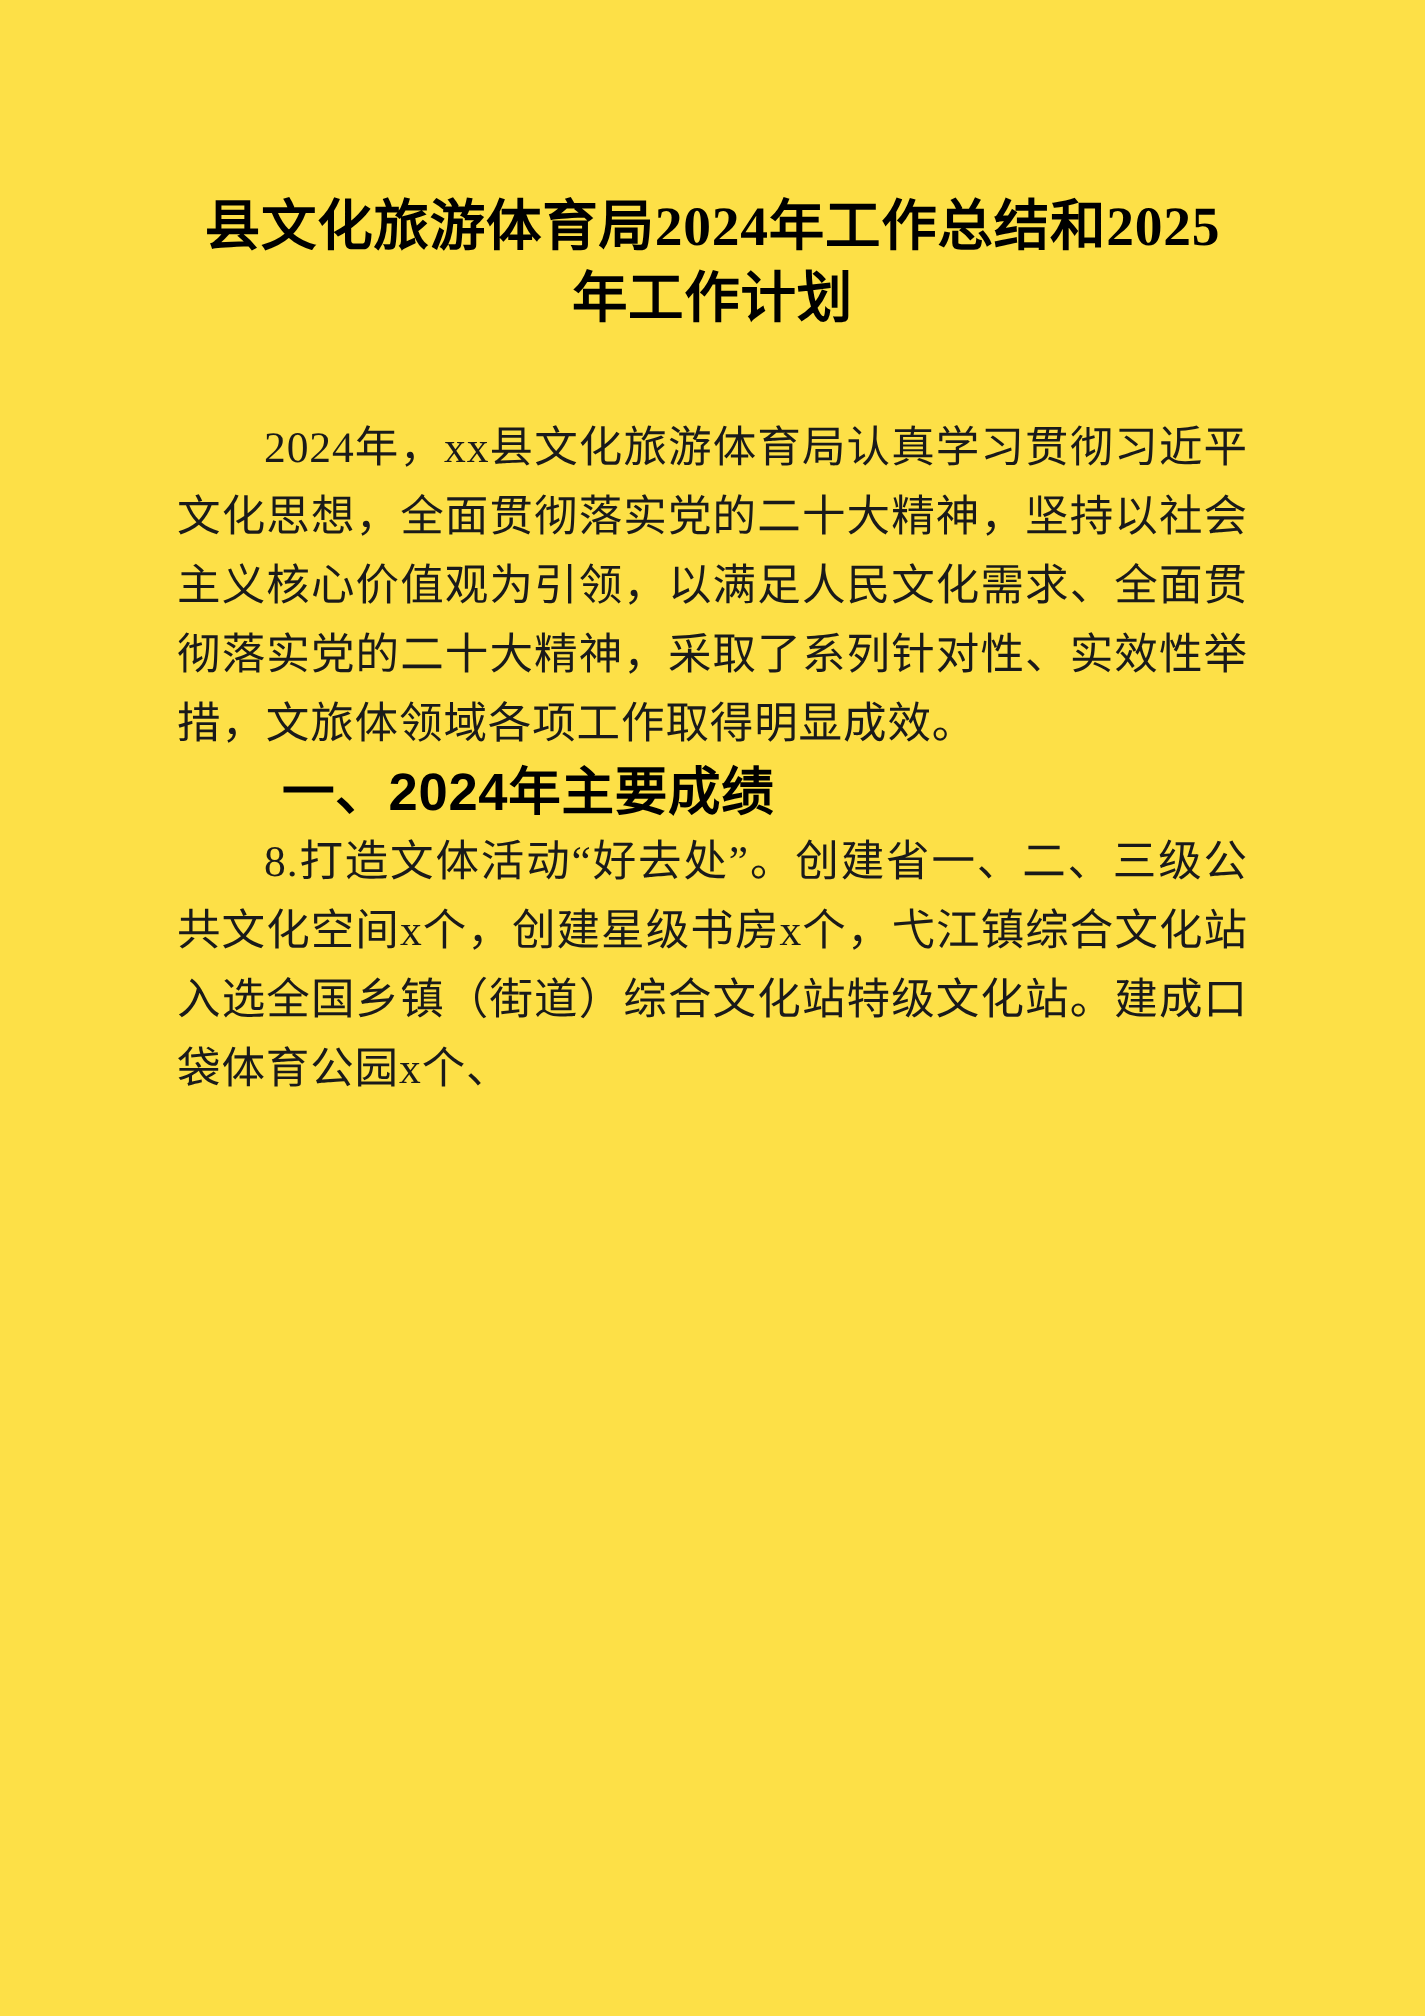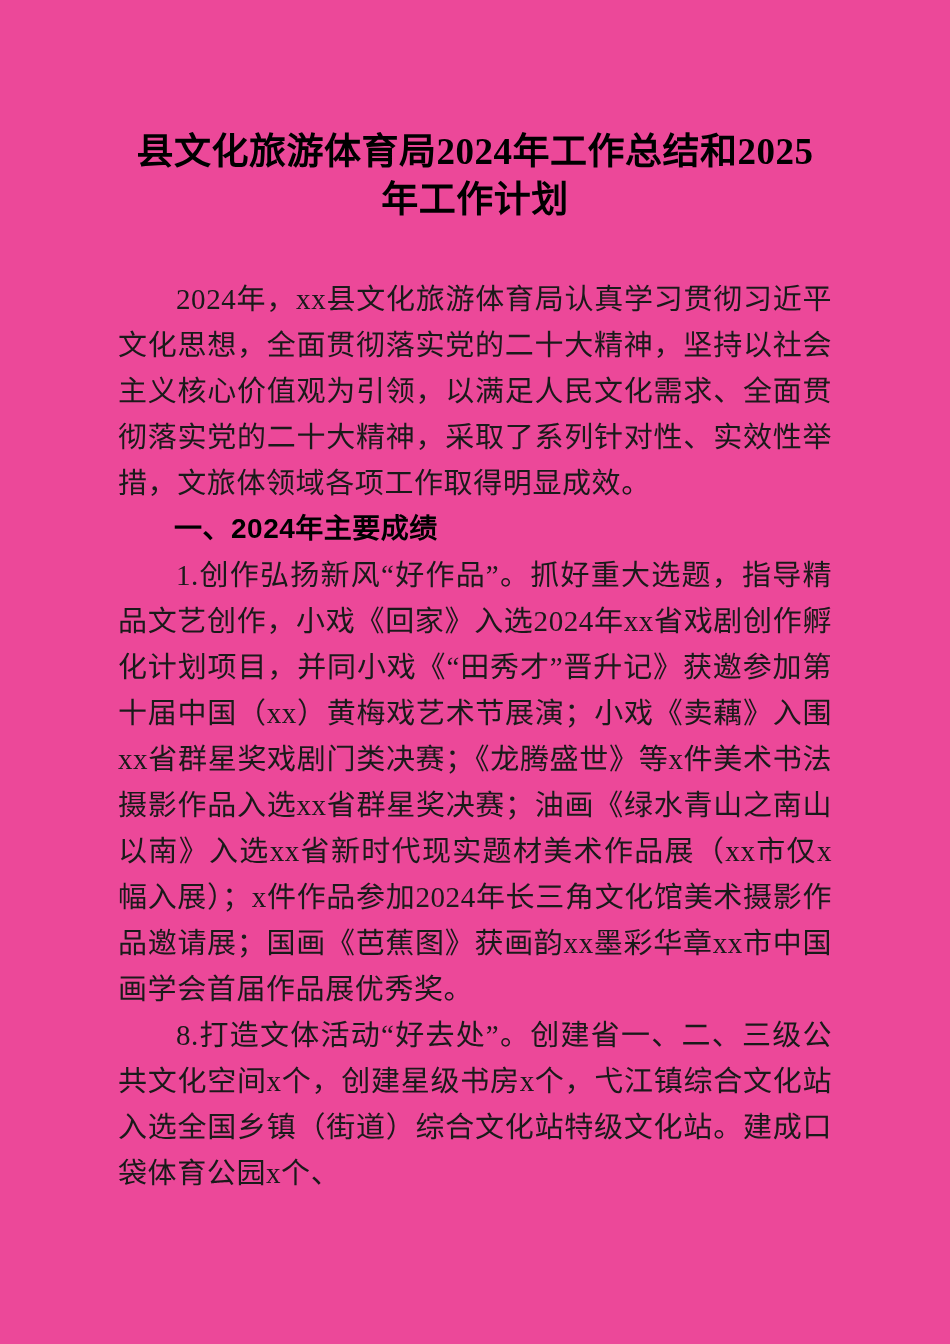--- a/index.html
+++ b/index.html
@@ -7,21 +7,21 @@
     margin: 0;
     padding: 0;
     background: #ffffff;
   }
 
   .page {
     position: relative;
     width: 950px;
     height: 1344px;
     margin: 0 auto;
-    background: #ec4899;
+    background: #fde047;
     overflow: hidden;
     box-sizing: border-box;
   }
 
   .content {
     position: absolute;
     left: 118px;
     top: 0;
     width: 714px;
   }
@@ -55,21 +55,21 @@
   }
 
   .para-first {
     margin-top: 52px;
   }
 
   
   .h1-cn {
     font-family: "Liberation Sans", "DejaVu Sans", sans-serif;
     font-weight: bold;
-    font-size: 28px;
+    font-size: 35px;
     line-height: 46px;
     color: #000000;
     margin: 0;
     text-indent: 2em;
     letter-spacing: 0.5px;
   }
 
   
   .h2-cn {
     font-family: "Liberation Serif", "DejaVu Serif", serif;
@@ -88,18 +88,17 @@
 <div class="page">
   <div class="content">
 
     <h1 class="doc-title">县文化旅游体育局2024年工作总结和2025年工作计划</h1>
 
     <p class="para para-first">2024年，xx县文化旅游体育局认真学习贯彻习近平文化思想，全面贯彻落实党的二十大精神，坚持以社会主义核心价值观为引领，以满足人民文化需求、全面贯彻落实党的二十大精神，采取了系列针对性、实效性举措，文旅体领域各项工作取得明显成效。</p>
 
     <p class="h1-cn">一、2024年主要成绩</p>
 
 
-    <p class="para">1.创作弘扬新风“好作品”。抓好重大选题，指导精品文艺创作，小戏《回家》入选2024年xx省戏剧创作孵化计划项目，并同小戏《“田秀才”晋升记》获邀参加第十届中国（xx）黄梅戏艺术节展演；小戏《卖藕》入围xx省群星奖戏剧门类决赛；《龙腾盛世》等x件美术书法摄影作品入选xx省群星奖决赛；油画《绿水青山之南山以南》入选xx省新时代现实题材美术作品展（xx市仅x幅入展）；x件作品参加2024年长三角文化馆美术摄影作品邀请展；国画《芭蕉图》获画韵xx墨彩华章xx市中国画学会首届作品展优秀奖。</p>
 
     <p class="para">8.打造文体活动“好去处”。创建省一、二、三级公共文化空间x个，创建星级书房x个，弋江镇综合文化站入选全国乡镇（街道）综合文化站特级文化站。建成口袋体育公园x个、</p>
 
   </div>
 </div>
 
 </body></html>

